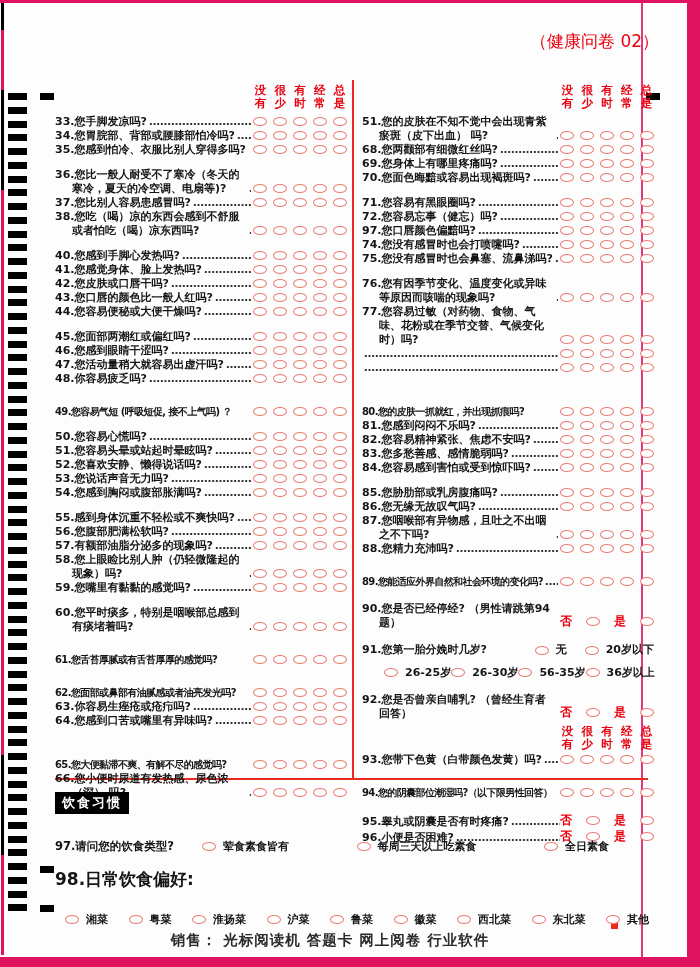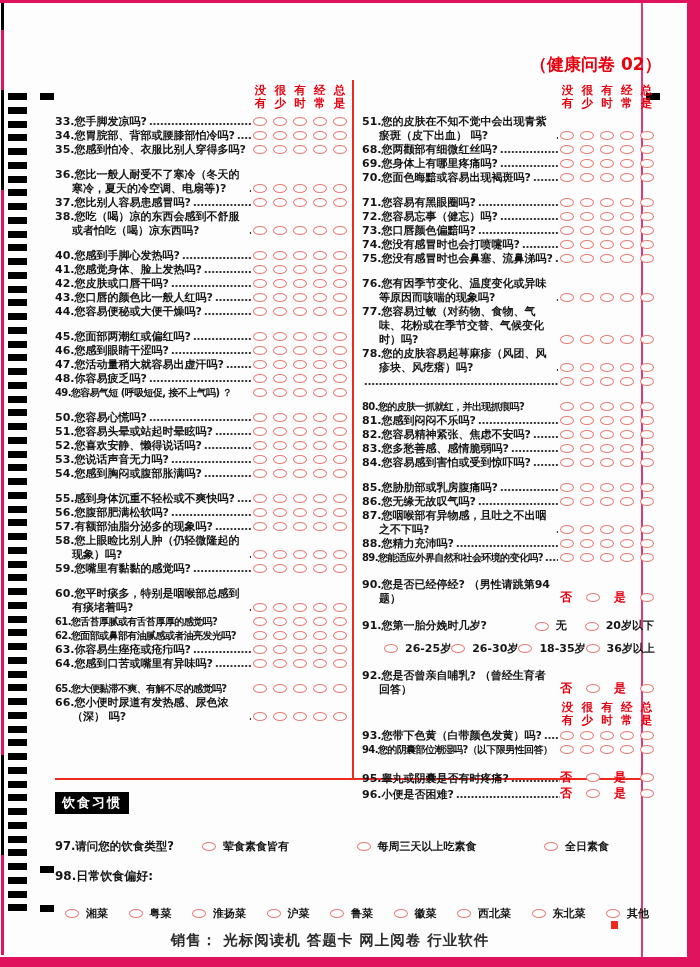--- a/index.html
+++ b/index.html
@@ -15,56 +15,56 @@
   .line-right{position:absolute;left:641px;top:0;width:2px;height:100%;background:var(--magenta);opacity:.85;}
   .eseg{position:absolute;left:1px;width:3px;}
   .tmark{position:absolute;left:8px;width:19px;height:7px;background:#000;}
   .mark{position:absolute;background:#000;}
   .mark.m1{left:40px;top:93px;width:14px;height:7px;}
   .mark.m2{left:646px;top:93px;width:14px;height:7px;}
   .mark.m3{left:40px;top:866px;width:14px;height:7px;}
   .mark.m4{left:40px;top:905px;width:14px;height:7px;}
   .redsq{position:absolute;left:611px;top:921px;width:7px;height:8px;background:var(--rule);}
   
-  .title{position:absolute;left:530px;top:53px;color:var(--red);font-size:17px;font-weight:700;white-space:nowrap;}
+  .title{position:absolute;left:530px;top:30px;color:var(--red);font-size:17px;font-weight:400;white-space:nowrap;}
   
   .col{position:absolute;top:84px;width:292px;color:var(--ink);}
   .col-left{left:55px;}
   .col-right{left:362px;}
   .vdivider{position:absolute;left:352px;top:80px;width:2px;height:698px;background:var(--rule);}
   .hrule{position:absolute;left:55px;top:778px;width:593px;height:2px;background:var(--rule);}
   
   .scale-header{width:94px;margin-left:auto;display:flex;justify-content:space-between;
                 color:var(--red);font-weight:700;font-size:11.5px;margin-bottom:6px;}
   .scale-header.mini{margin-top:4px;margin-bottom:3px;}
   .sh-col{width:15px;text-align:center;line-height:12.5px;}
   
   .q-row{display:flex;align-items:flex-end;font-size:11px;line-height:14px;font-weight:700;}
   .q-text{flex:0 1 auto;max-width:200px;padding-left:17px;text-indent:-17px;}
-  .q-text.tight{font-size:10px;letter-spacing:-0.6px;}
+  .q-text.tight{font-size:10px;letter-spacing:-0.6px;margin-top:19px;}
   .leader{flex:1 1 0;min-width:0;overflow:hidden;white-space:nowrap;color:#333;padding:0 2px;}
   .opts{width:94px;flex:none;display:flex;justify-content:space-between;align-items:center;padding:0 0 3px 2px;}
   .bubble{width:12px;height:7px;border:1.5px solid var(--bubble);border-radius:50%;background:#fff;display:inline-block;flex:none;}
   .qblock{margin-bottom:11px;}
   .opts-yn{width:94px;flex:none;display:flex;justify-content:space-between;align-items:center;
            color:var(--red);font-size:12px;font-weight:700;padding-bottom:2px;}
   .mt{margin-top:13px;}
   .spacer{flex:1 1 0;}
   .opt{display:inline-flex;align-items:center;font-size:11px;font-weight:700;color:var(--ink);white-space:nowrap;}
   .opt .bubble{margin-right:7px;}
   .age-row2{display:flex;justify-content:space-between;padding-left:22px;margin-top:8px;width:268px;box-sizing:border-box;}
   .q-row .opt{margin-left:18px;}
   
   .diet{position:absolute;left:55px;top:792px;width:594px;color:var(--ink);}
   .diet-header{display:inline-block;background:#000;color:#fff;font-size:13px;font-weight:700;
                padding:2px 7px;letter-spacing:2px;}
   .q97-row{display:flex;align-items:center;margin-top:25px;font-size:11.5px;font-weight:700;}
   .q97-label{flex:none;margin-right:28px;}
   .q97-opts{display:flex;flex:1;justify-content:space-between;padding-right:40px;}
-  .q98-label{margin-top:14px;font-size:12px;font-weight:700;}
+  .q98-label{margin-top:14px;font-size:17px;font-weight:700;}
   .cuisine-row{display:flex;justify-content:space-between;margin-top:21px;padding-left:10px;}
   
   .footer{position:absolute;left:0;top:931px;width:660px;text-align:center;
           font-size:14.5px;font-weight:700;color:#2b2b2b;letter-spacing:1px;}
 </style>
 </head>
 <body>
 
 <div class="page">
 
@@ -642,21 +642,21 @@
           <div class="leader">…………………………………………………………………………………………………………</div>
           <div class="opts">
             <span class="bubble"></span>
             <span class="bubble"></span>
             <span class="bubble"></span>
             <span class="bubble"></span>
             <span class="bubble"></span>
           </div>
         </div>
         <div class="q-row">
-          <div class="q-text">73.您口唇颜色偏黯吗?</div>
+          <div class="q-text">97.您口唇颜色偏黯吗?</div>
           <div class="leader">…………………………………………………………………………………………………………</div>
           <div class="opts">
             <span class="bubble"></span>
             <span class="bubble"></span>
             <span class="bubble"></span>
             <span class="bubble"></span>
             <span class="bubble"></span>
           </div>
         </div>
         <div class="q-row">
@@ -699,21 +699,20 @@
           <div class="leader"></div>
           <div class="opts">
             <span class="bubble"></span>
             <span class="bubble"></span>
             <span class="bubble"></span>
             <span class="bubble"></span>
             <span class="bubble"></span>
           </div>
         </div>
         <div class="q-row">
-          <div class="q-text">78.您的皮肤容易起荨麻疹（风团、风疹块、风疙瘩）吗?</div>
           <div class="leader">…………………………………………………………………………………………………………</div>
           <div class="opts">
             <span class="bubble"></span>
             <span class="bubble"></span>
             <span class="bubble"></span>
             <span class="bubble"></span>
             <span class="bubble"></span>
           </div>
         </div>
         <div class="q-row">
@@ -867,21 +866,21 @@
         <span class="opt">
           <span class="bubble"></span>
           <span class="opt-label">26-25岁</span>
         </span>
         <span class="opt">
           <span class="bubble"></span>
           <span class="opt-label">26-30岁</span>
         </span>
         <span class="opt">
           <span class="bubble"></span>
-          <span class="opt-label">18-35岁</span>
+          <span class="opt-label">56-35岁</span>
         </span>
         <span class="opt">
           <span class="bubble"></span>
           <span class="opt-label">36岁以上</span>
         </span>
       </div>
       <div class="q-row mt">
         <div class="q-text">92.您是否曾亲自哺乳? （曾经生育者回答）</div>
         <div class="leader"></div>
         <div class="opts-yn">

